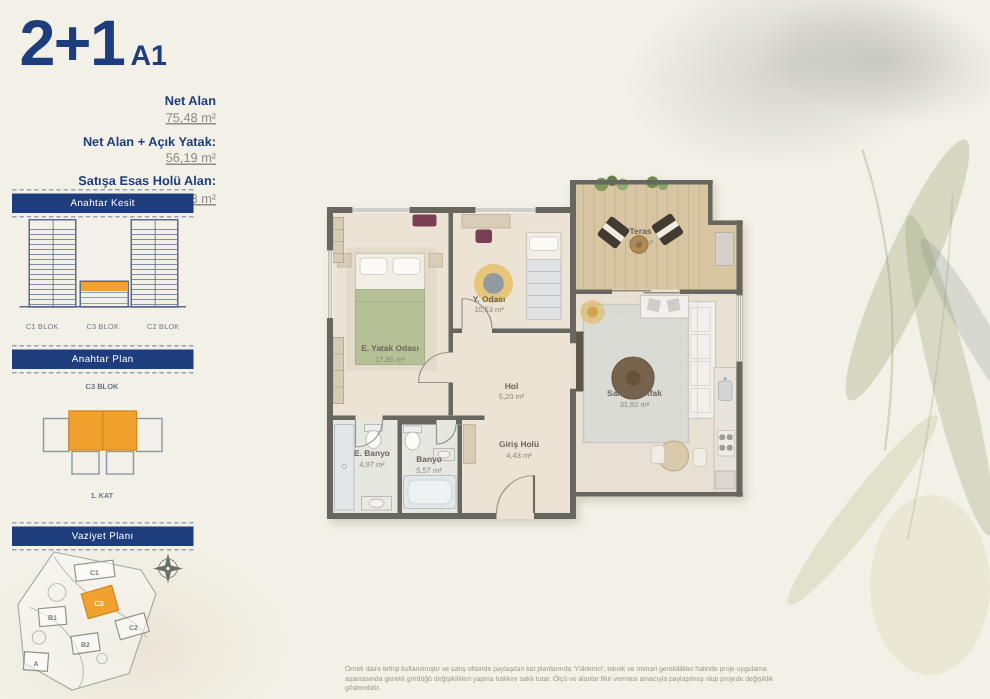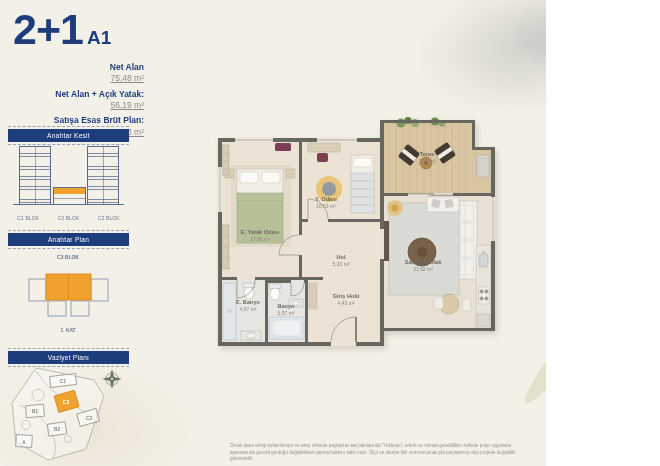--- a/index.html
+++ b/index.html
@@ -1,17 +1,17 @@
 <!DOCTYPE html>
 <html><head>
 <meta charset="utf-8">
 <style>
   html,body{margin:0;padding:0;}
   body{font-family:"Liberation Sans", sans-serif;}
-  #page{position:relative;width:546px;height:466px;background:#f3f0e7;overflow:hidden;}
+  #page{position:relative;width:660px;height:466px;background:#f3f0e7;overflow:hidden;}
 
   
   .wash{position:absolute;pointer-events:none;}
   .wash-gray1{left:370px;top:-50px;width:320px;height:190px;background:radial-gradient(closest-side,rgba(183,186,181,.55),rgba(183,186,181,0) 72%);transform:rotate(-10deg);}
   .wash-gray2{left:470px;top:-20px;width:240px;height:120px;background:radial-gradient(closest-side,rgba(168,172,166,.45),rgba(168,172,166,0) 70%);transform:rotate(8deg);}
   .wash-cream{left:-60px;top:330px;width:300px;height:200px;background:radial-gradient(closest-side,rgba(226,218,196,.5),rgba(226,218,196,0) 70%);}
   .leaves-svg{position:absolute;left:455px;top:40px;width:205px;height:426px;}
 
   
   .title-block{position:absolute;left:13px;top:8px;}
@@ -73,21 +73,21 @@
   <div class="stats">
     <div class="stat">
       <div class="stat-label">Net Alan</div>
       <div class="stat-value">75,48 m²</div>
     </div>
     <div class="stat">
       <div class="stat-label">Net Alan + Açık Yatak:</div>
       <div class="stat-value">56,19 m²</div>
     </div>
     <div class="stat">
-      <div class="stat-label">Satışa Esas Brüt Plan:</div>
+      <div class="stat-label">Satışa Esas Holü Alan:</div>
       <div class="stat-value">117,58 m²</div>
     </div>
   </div>
 
   <div class="banner-wrap" style="top:126px;">
     <div class="banner">Anahtar Kesit</div>
   </div>
   <div class="kesit">
     <div class="tower tower-left"></div>
     <div class="tower tower-right"></div>

